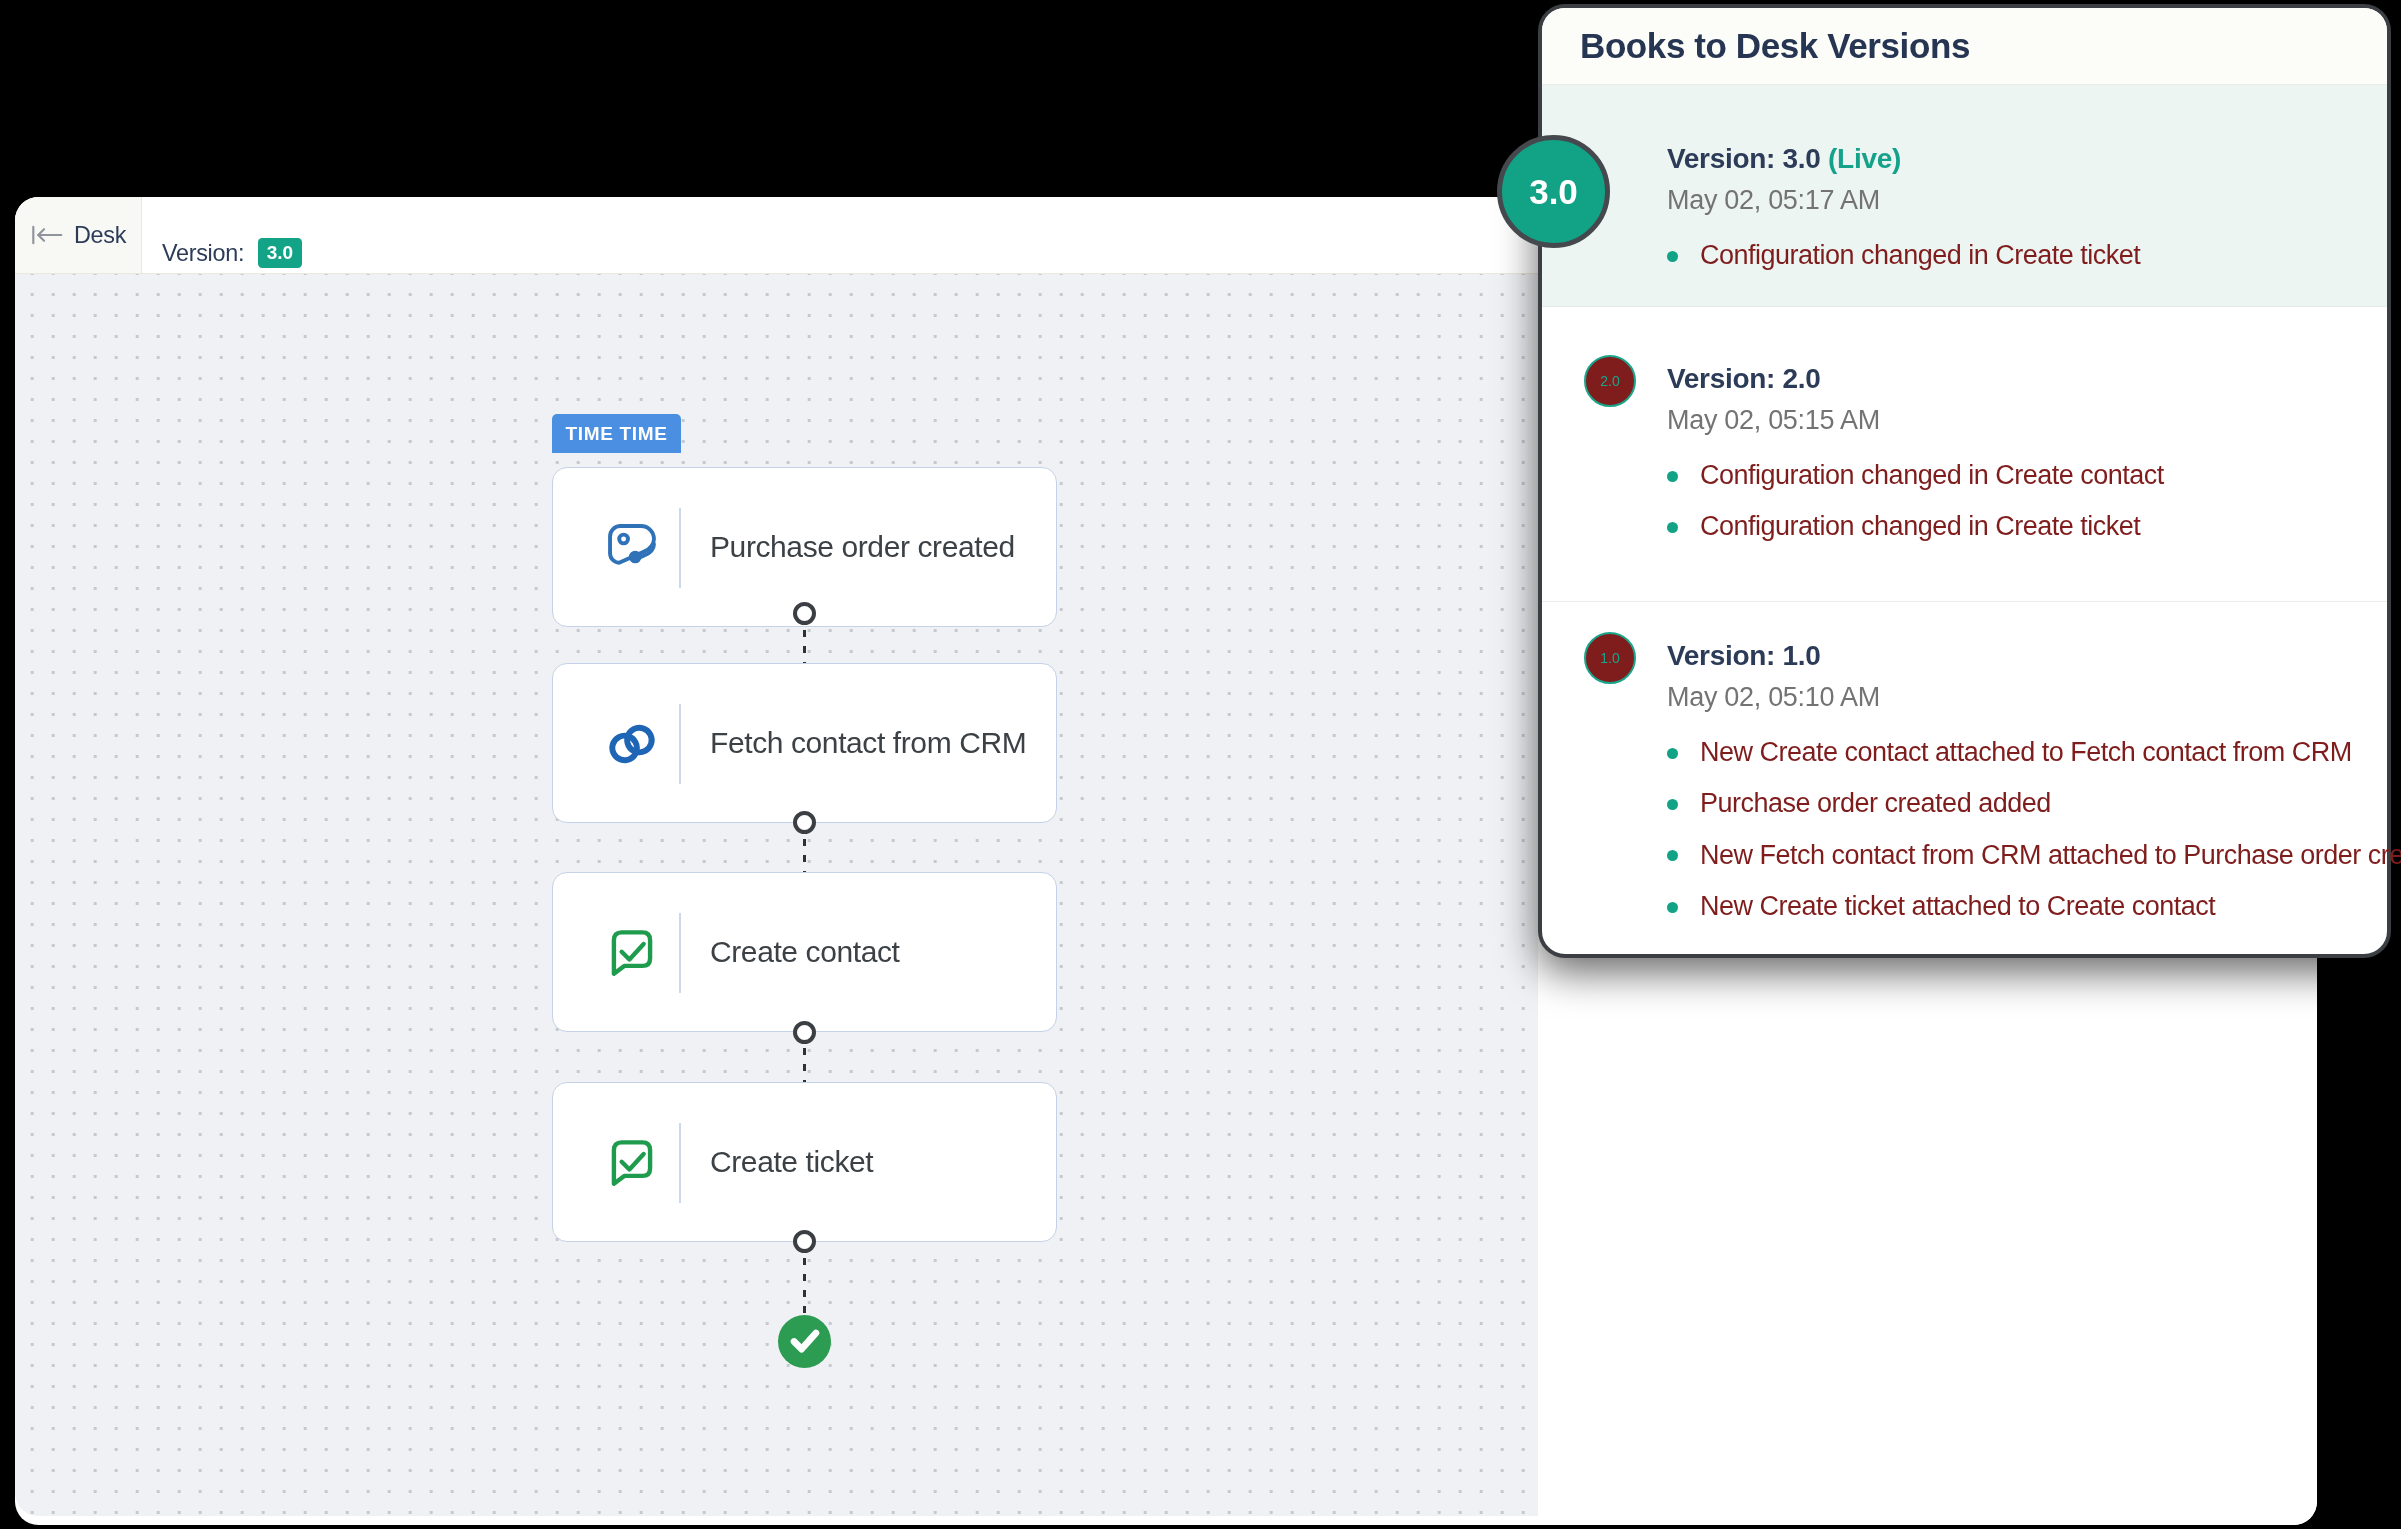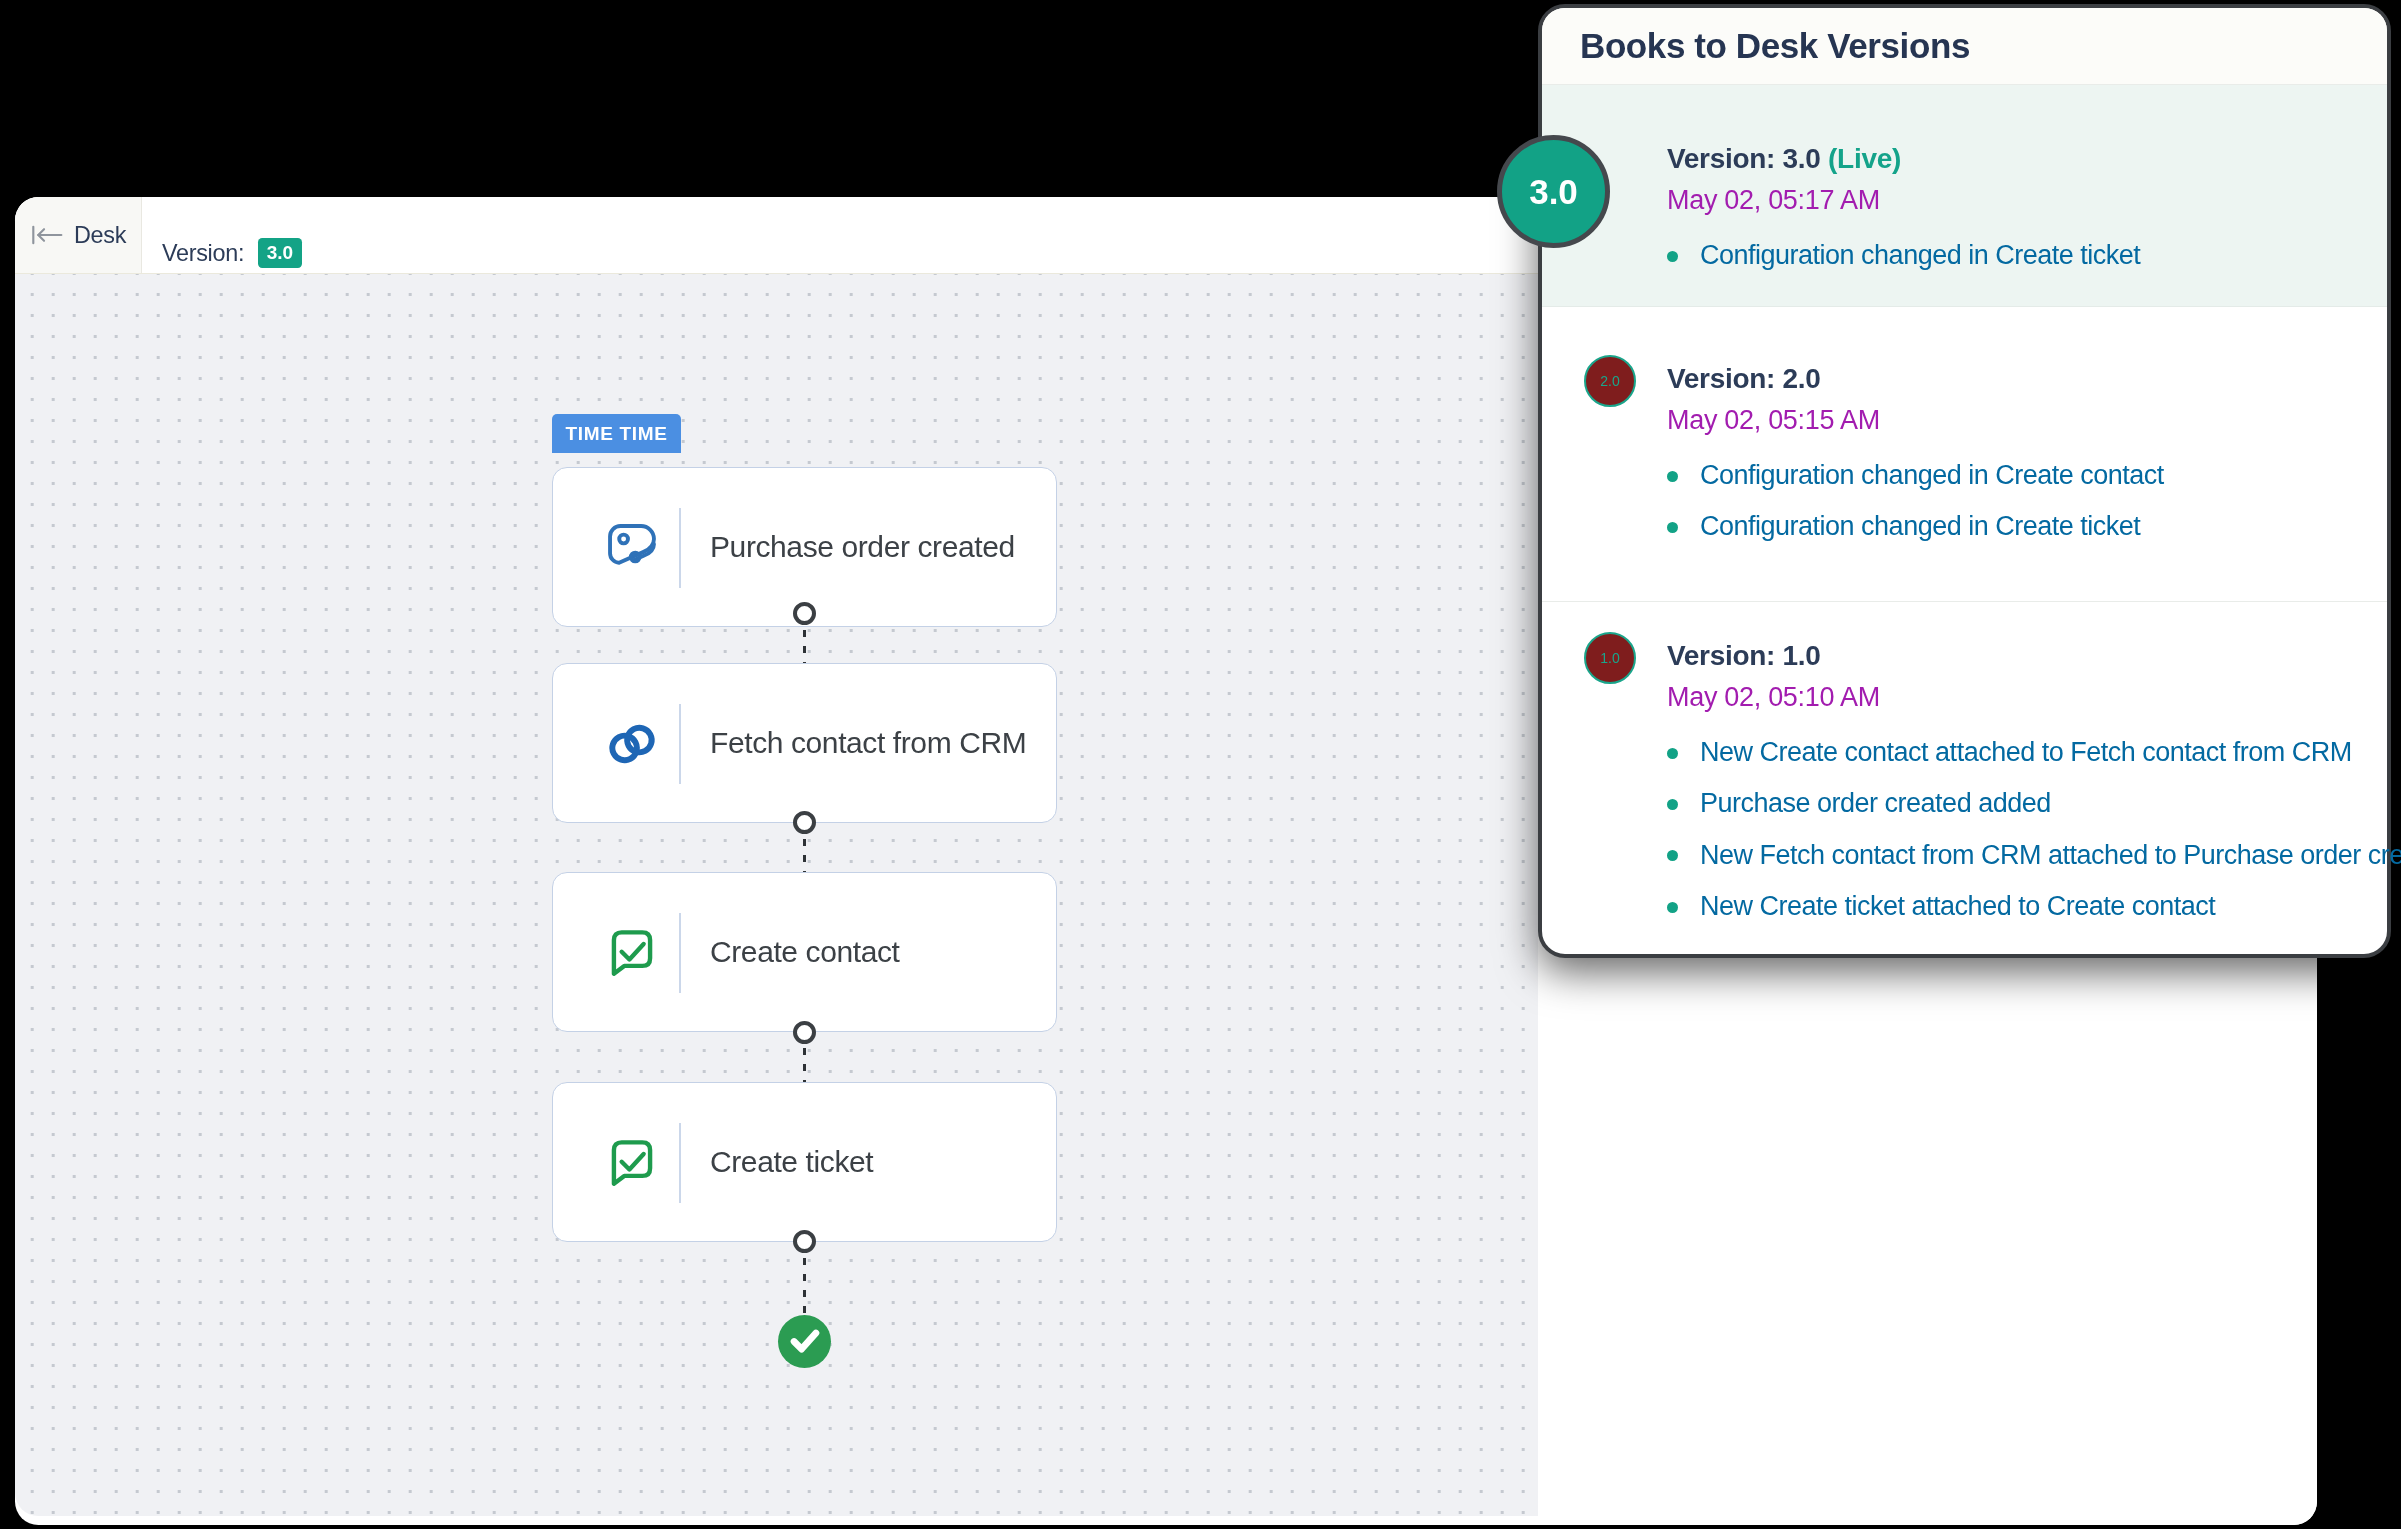--- a/index.html
+++ b/index.html
@@ -115,27 +115,27 @@
   }
   .v-badge {
     position:absolute; left:42px; width:52px; height:52px; border-radius:50%;
     border:2.5px solid #1aa58b; color:#1aa58b; font-size:14px;
     display:flex; align-items:center; justify-content:center; background:#7f1d1d;
   }
   .s2 .v-badge { top:48px; } .s3 .v-badge { top:30px; }
 
   .v-title { font-size:28px; font-weight:600; color:#2c3c58; letter-spacing:-0.3px; line-height:37px; }
   .v-live { color:#14a38a; font-weight:600; }
-  .v-time { font-size:27px; color:#a21caf; margin-top:6.7px; letter-spacing:-0.3px; line-height:33px; }
+  .v-time { font-size:27px; color:#737373; margin-top:6.7px; letter-spacing:-0.3px; line-height:33px; }
   .v-changes { margin-top:22px; }
   .change-row { display:flex; gap:22px; margin-top:18.4px; }
   .change-row:first-child { margin-top:0; }
   .change-dot { flex:none; width:11px; height:11px; border-radius:50%; background:#12a286; margin-top:11.7px; }
   .change-text {
-    font-size:27px; color:#0369a1; letter-spacing:-0.5px; line-height:33px; white-space:nowrap;
+    font-size:27px; color:#7f1d1d; letter-spacing:-0.5px; line-height:33px; white-space:nowrap;
   }
   svg { display:block; }
 </style>
 </head>
 <body>
 
 <div class="screen">
 
   <div class="window">
 

